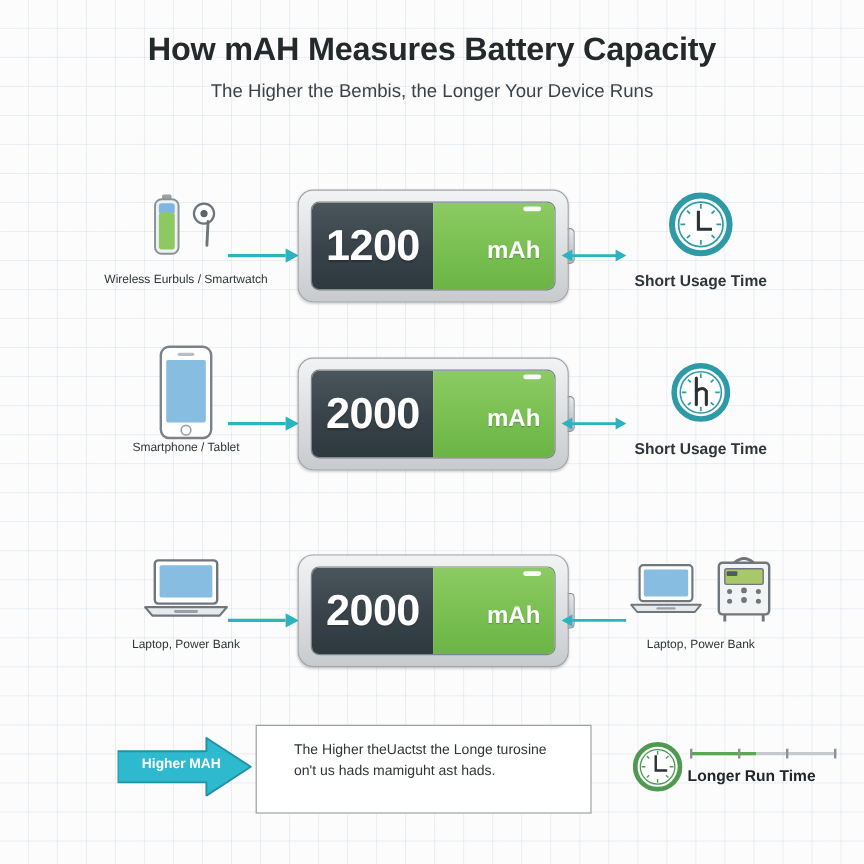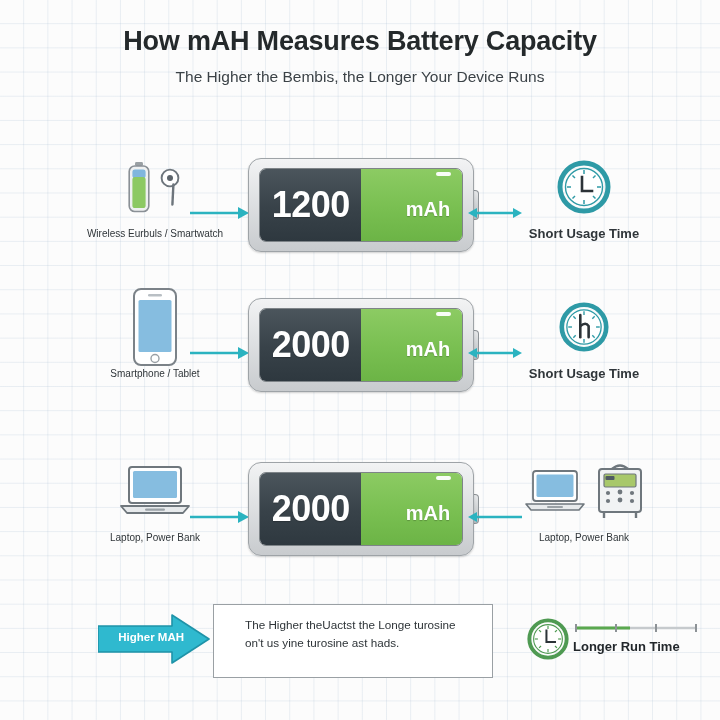--- a/index.html
+++ b/index.html
@@ -464,21 +464,21 @@
 
     <div class="higher-badge">
       <svg width="112" height="50" viewBox="0 0 112 50">
         <path d="M0 12 L74 12 L74 1 L111 25 L74 49 L74 38 L0 38 Z" fill="#2fb9cf" stroke="#1f93a8" stroke-width="1.6" stroke-linejoin="round"></path>
       </svg>
       <div class="higher-text">Higher MAH</div>
     </div>
 
     <div class="note-box">
       <div class="note-line">The Higher theUactst the Longe turosine</div>
-      <div class="note-line">on't us yine turosine ast hads.</div>
+      <div class="note-line">on't us hads mamiguht ast hads.</div>
     </div>
 
     <div class="runtime">
       <svg class="runtime-clock" width="42" height="42" viewBox="0 0 54 54">
         <circle cx="27" cy="27" r="24" fill="none" stroke="#4f9a52" stroke-width="5"></circle>
         <circle cx="27" cy="27" r="18.5" fill="#ffffff" stroke="#4f9a52" stroke-width="1.4"></circle>
         <g stroke="#4f9a52" stroke-width="1.5">
           <line x1="27" y1="10" x2="27" y2="14"></line>
           <line x1="27" y1="40" x2="27" y2="44"></line>
           <line x1="10" y1="27" x2="14" y2="27"></line>

